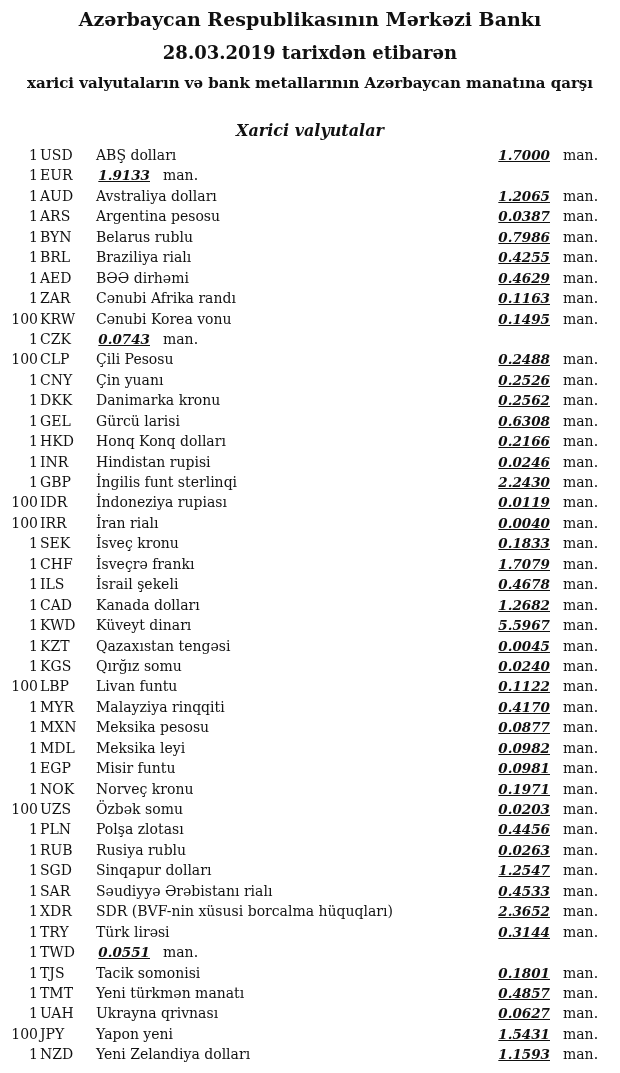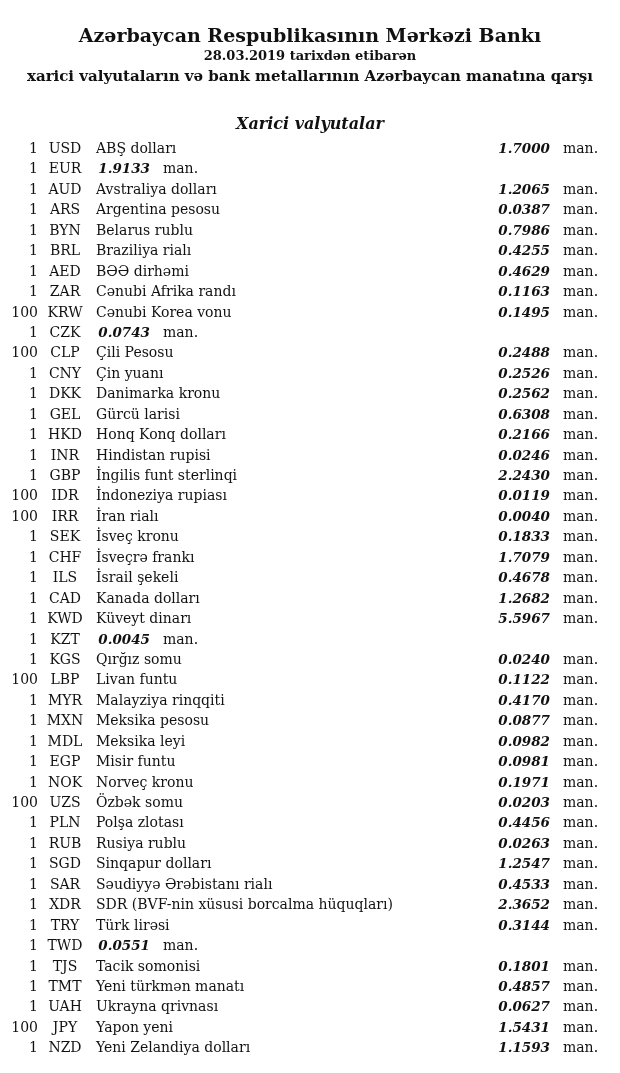--- a/index.html
+++ b/index.html
@@ -8,37 +8,37 @@
     background: #ffffff;
     color: #111111;
     font-family: "DejaVu Serif", "Liberation Serif", serif;
   }
   .page {
     width: 620px;
     height: 1073px;
     background: #ffffff;
     overflow: hidden;
   }
-  .doc-header { text-align: center; padding-top: 24px; }
+  .doc-header { text-align: center; padding-top: 8px; }
   .doc-title {
     font-size: 19px;
     line-height: 22px;
     font-weight: bold;
   }
   .doc-date {
-    font-size: 13px;
+    font-size: 18px;
     line-height: 20px;
     font-weight: bold;
-    margin-top: 0;
+    margin-top: 13px;
   }
   .doc-subtitle {
     font-size: 15px;
     line-height: 20px;
     font-weight: bold;
-    margin-top: 0;
+    margin-top: 10px;
   }
   .doc-bulletin {
     font-size: 15px;
     line-height: 21px;
     font-weight: bold;
     margin-top: 2px;
   }
   .section-title {
     text-align: center;
     font-size: 16px;
@@ -53,23 +53,23 @@
   }
   .row {
     display: flex;
     align-items: baseline;
     line-height: 20.45px;
     height: 20.45px;
     font-size: 14px;
     white-space: nowrap;
   }
   .qty   { width: 38px; text-align: right; flex: none; }
-  .code  { width: 50px; margin-left: 2px; text-align: center; flex: none; }
+  .code  { width: 50px; margin-left: 2px; text-align: left; flex: none; }
   .name  { flex: 1; padding-left: 6px; overflow: hidden; }
-  .rate  { width: 60px; text-align: right; font-weight: bold; font-style: italic; font-size: 13.5px; flex: none; }
+  .rate  { width: 60px; text-align: right; font-weight: bold; font-style: italic; font-size: 13.5px; flex: none; text-decoration: underline; }
   .man   { width: 34px; margin-left: 13px; flex: none; }
 </style>
 </head>
 <body>
 
 <div class="page">
 
   <div class="doc-header">
     <div class="doc-title">Azərbaycan Respublikasının Mərkəzi Bankı</div>
     <div class="doc-date">28.03.2019  tarixdən etibarən</div>
@@ -265,20 +265,21 @@
     <span class="qty">1</span>
     <span class="code">KWD</span>
     <span class="name">Küveyt dinarı</span>
     <span class="rate">5.5967</span>
     <span class="man">man.</span>
   </div>
 
   <div class="row">
     <span class="qty">1</span>
     <span class="code">KZT</span>
+    <span class="name">Qazaxıstan tengəsi</span>
     <span class="rate">0.0045</span>
     <span class="man">man.</span>
   </div>
 
   <div class="row">
     <span class="qty">1</span>
     <span class="code">KGS</span>
     <span class="name">Qırğız somu</span>
     <span class="rate">0.0240</span>
     <span class="man">man.</span>

